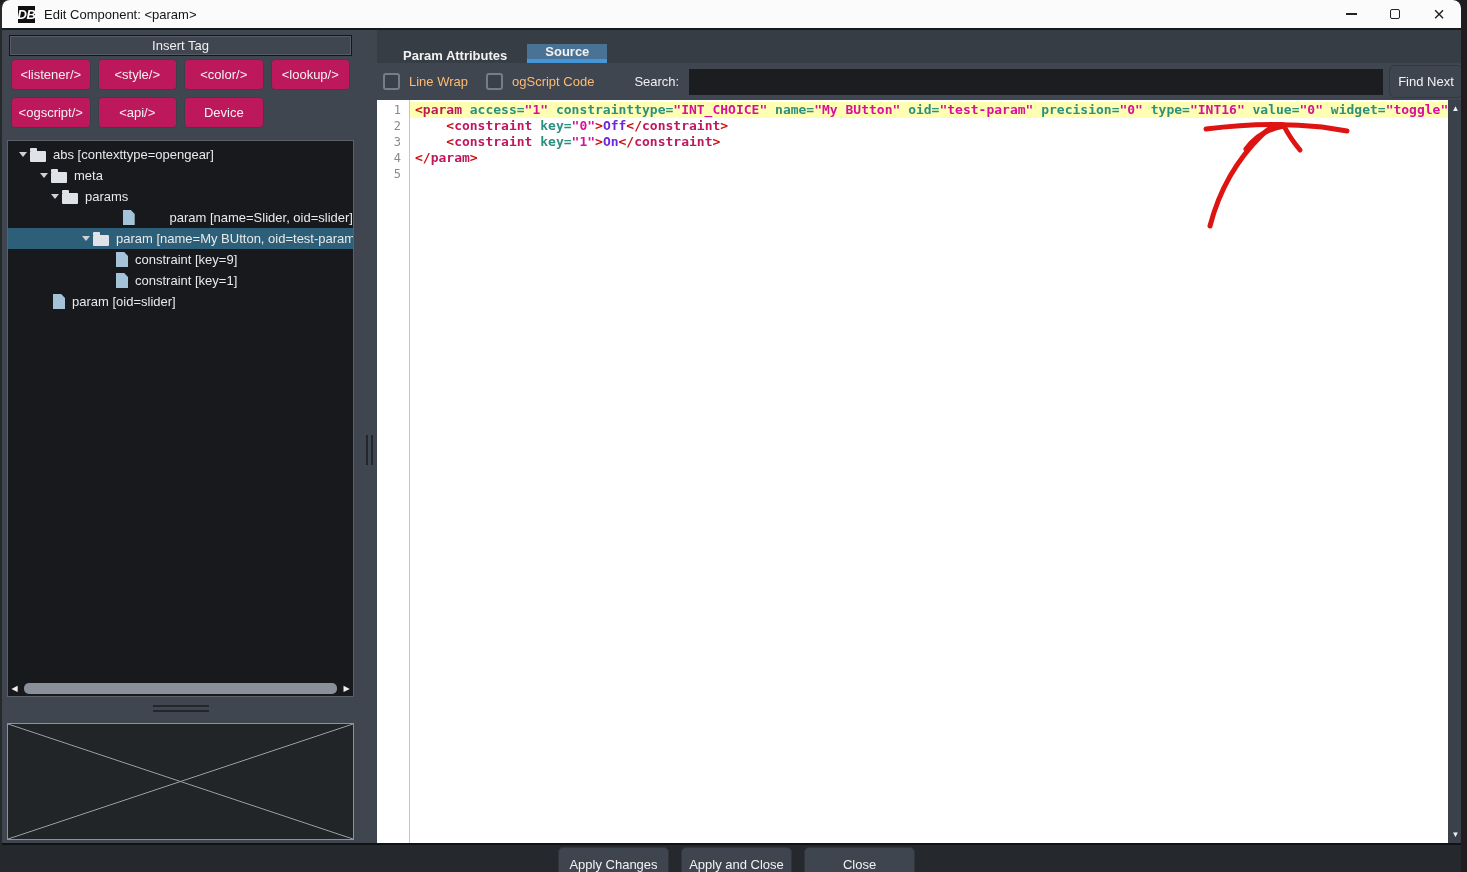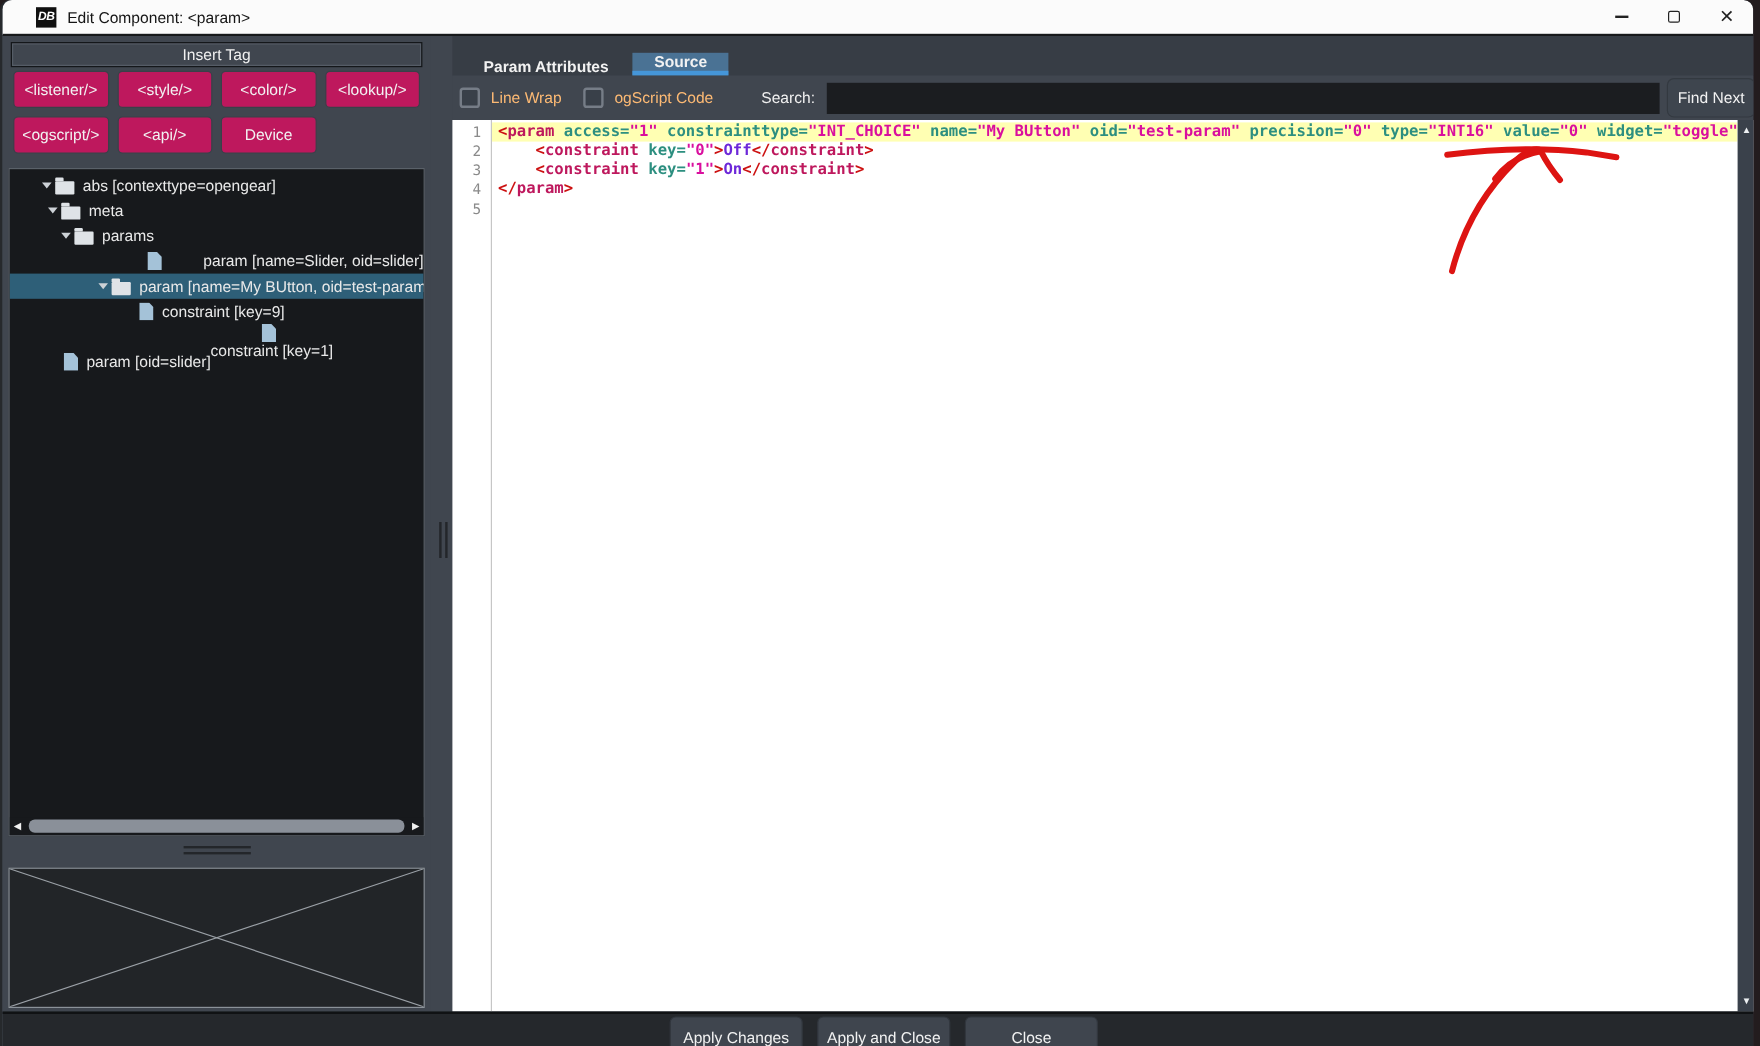--- a/index.html
+++ b/index.html
@@ -1,21 +1,21 @@
 <!DOCTYPE html>
 <html><head>
 <meta charset="utf-8">
 <style>
   * { margin:0; padding:0; box-sizing:border-box; }
   html,body { width:1467px; height:872px; background:#231c1e; font-family:"Liberation Sans", sans-serif; overflow:hidden; }
   .window { position:absolute; left:0; top:0; width:1461px; height:880px; background:#40464f; border-radius:8px 8px 0 0; overflow:hidden; border-left:2px solid #26292c; }
 
   
   .titlebar { position:absolute; left:0; top:0; right:0; height:30px; background:#fbfbfb; border-bottom:2px solid #17191b; display:flex; align-items:center; border-radius:8px 8px 0 0; }
-  .app-icon { width:17px; height:17px; background:#101010; color:#fff; font-weight:bold; font-style:italic; font-size:10px; display:flex; align-items:center; justify-content:center; margin:0 9px 0 28px; letter-spacing:-0.5px; }
+  .app-icon { width:17px; height:17px; background:#101010; color:#fff; font-weight:bold; font-style:italic; font-size:13px; display:flex; align-items:center; justify-content:center; margin:0 9px 0 16px; letter-spacing:-0.5px; }
   .title-text { font-size:13px; color:#151515; }
   .win-controls { position:absolute; right:0; top:0; height:28px; display:flex; }
   .win-btn { width:44px; height:28px; display:flex; align-items:center; justify-content:center; cursor:default; }
   .glyph-min { width:11px; height:1.5px; background:#222; }
   .glyph-max { width:10px; height:10px; border:1.2px solid #222; border-radius:2px; }
   .glyph-close { font-size:20px; font-weight:300; color:#222; line-height:10px; }
 
   
   .left-panel { position:absolute; left:0; top:30px; width:357px; height:813px; background:#40464f; }
   .insert-header { position:absolute; left:7px; right:7px; top:5px; height:21px; border:1px solid #14171a; box-shadow:inset 0 0 0 1px #555c66; color:#f0f0f0; font-size:13px; display:flex; align-items:center; justify-content:center; }
@@ -110,21 +110,21 @@
         <button class="tag-btn">&lt;style/&gt;</button>
         <button class="tag-btn">&lt;color/&gt;</button>
         <button class="tag-btn">&lt;lookup/&gt;</button>
         <button class="tag-btn">&lt;ogscript/&gt;</button>
         <button class="tag-btn">&lt;api/&gt;</button>
         <button class="tag-btn">Device</button>
       </div>
 
     <div class="tree-box">
       <div class="tree-rows" id="treeRows">
-          <div class="tree-row" style="padding-left: 8px; margin-left: 16px;">
+          <div class="tree-row" style="padding-left: 8px;">
             <span class="arrow-slot">
               <span class="tri"></span>
             </span>
             <span class="ico ico-folder"></span>
             <span>abs [contexttype=opengear]</span>
           </div>
           <div class="tree-row" style="padding-left: 29px;">
             <span class="arrow-slot">
               <span class="tri"></span>
             </span>
@@ -148,21 +148,21 @@
               <span class="tri"></span>
             </span>
             <span class="ico ico-folder"></span>
             <span>param [name=My BUtton, oid=test-param]</span>
           </div>
           <div class="tree-row" style="padding-left: 92px;">
             <span class="arrow-slot"></span>
             <span class="ico ico-doc"></span>
             <span>constraint [key=9]</span>
           </div>
-          <div class="tree-row" style="padding-left: 92px; flex-direction: column;">
+          <div class="tree-row" style="padding-left: 92px;">
             <span class="arrow-slot"></span>
             <span class="ico ico-doc"></span>
             <span>constraint [key=1]</span>
           </div>
           <div class="tree-row" style="padding-left: 29px;">
             <span class="arrow-slot"></span>
             <span class="ico ico-doc"></span>
             <span>param [oid=slider]</span>
           </div>
         </div>

